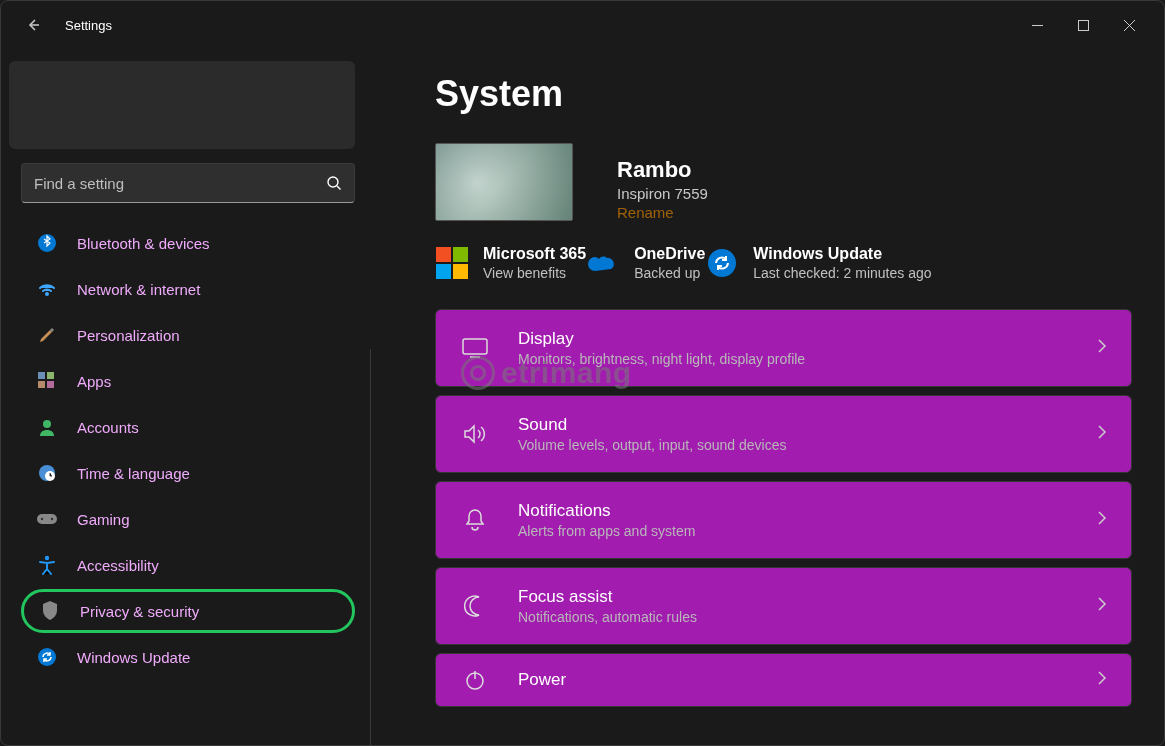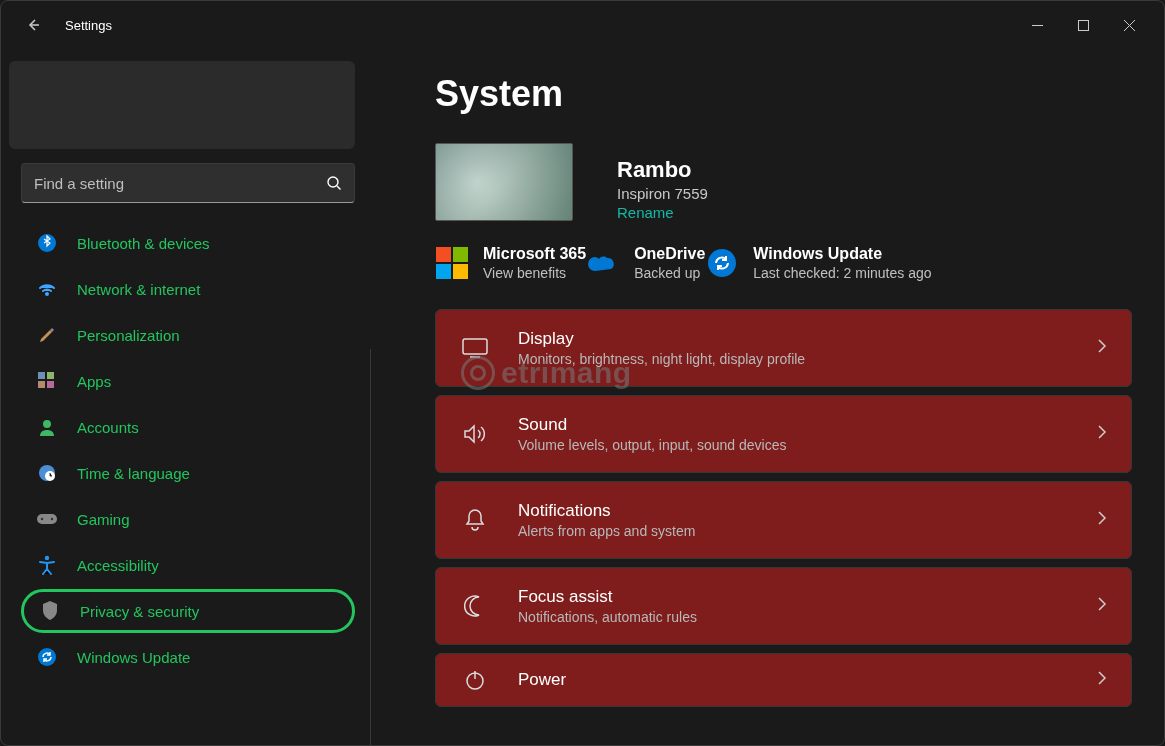--- a/index.html
+++ b/index.html
@@ -94,21 +94,21 @@
   position: relative;
 }
 .nav-item {
   display: flex;
   align-items: center;
   height: 44px;
   padding: 0 14px;
   margin-left: 12px;
   border-radius: 6px;
   font-size: 15px;
-  color: #22c55e;
+  color: #f0abfc;
 }
 .nav-item .nicon {
   width: 24px;
   height: 24px;
   margin-right: 18px;
   display: flex;
   align-items: center;
   justify-content: center;
 }
 .nav-item.highlight {
@@ -152,21 +152,21 @@
   overflow: hidden;
 }
 .device-thumb::before {
   content: "";
   position: absolute;
   inset: 0;
   background: radial-gradient(circle at 30% 50%, rgba(220,230,225,0.6), rgba(90,120,110,0.8));
 }
 .device-info .dname { font-size: 22px; font-weight: 600; }
 .device-info .dmodel { font-size: 15px; color: #c8c8c8; margin-top: 2px; }
-.device-info .rename { font-size: 15px; color: #14b8a6; margin-top: 2px; }
+.device-info .rename { font-size: 15px; color: #a16207; margin-top: 2px; }
 
 .status-row {
   display: flex;
   margin-bottom: 28px;
 }
 .status-item {
   display: flex;
   align-items: center;
   gap: 14px;
 }
@@ -174,21 +174,21 @@
 .status-item .stitle { font-size: 16px; font-weight: 600; }
 .status-item .ssub { font-size: 14px; color: #c0c0c0; margin-top: 2px; }
 
 .settings-list {
   display: flex;
   flex-direction: column;
   gap: 8px;
   position: relative;
 }
 .setting-card {
-  background: #7f1d1d;
+  background: #a21caf;
   border: 1px solid #363636;
   border-radius: 6px;
   height: 78px;
   display: flex;
   align-items: center;
   padding: 0 24px;
 }
 .setting-card.short { height: 54px; justify-content: space-between; }
 .setting-card .cicon {
   width: 30px;

